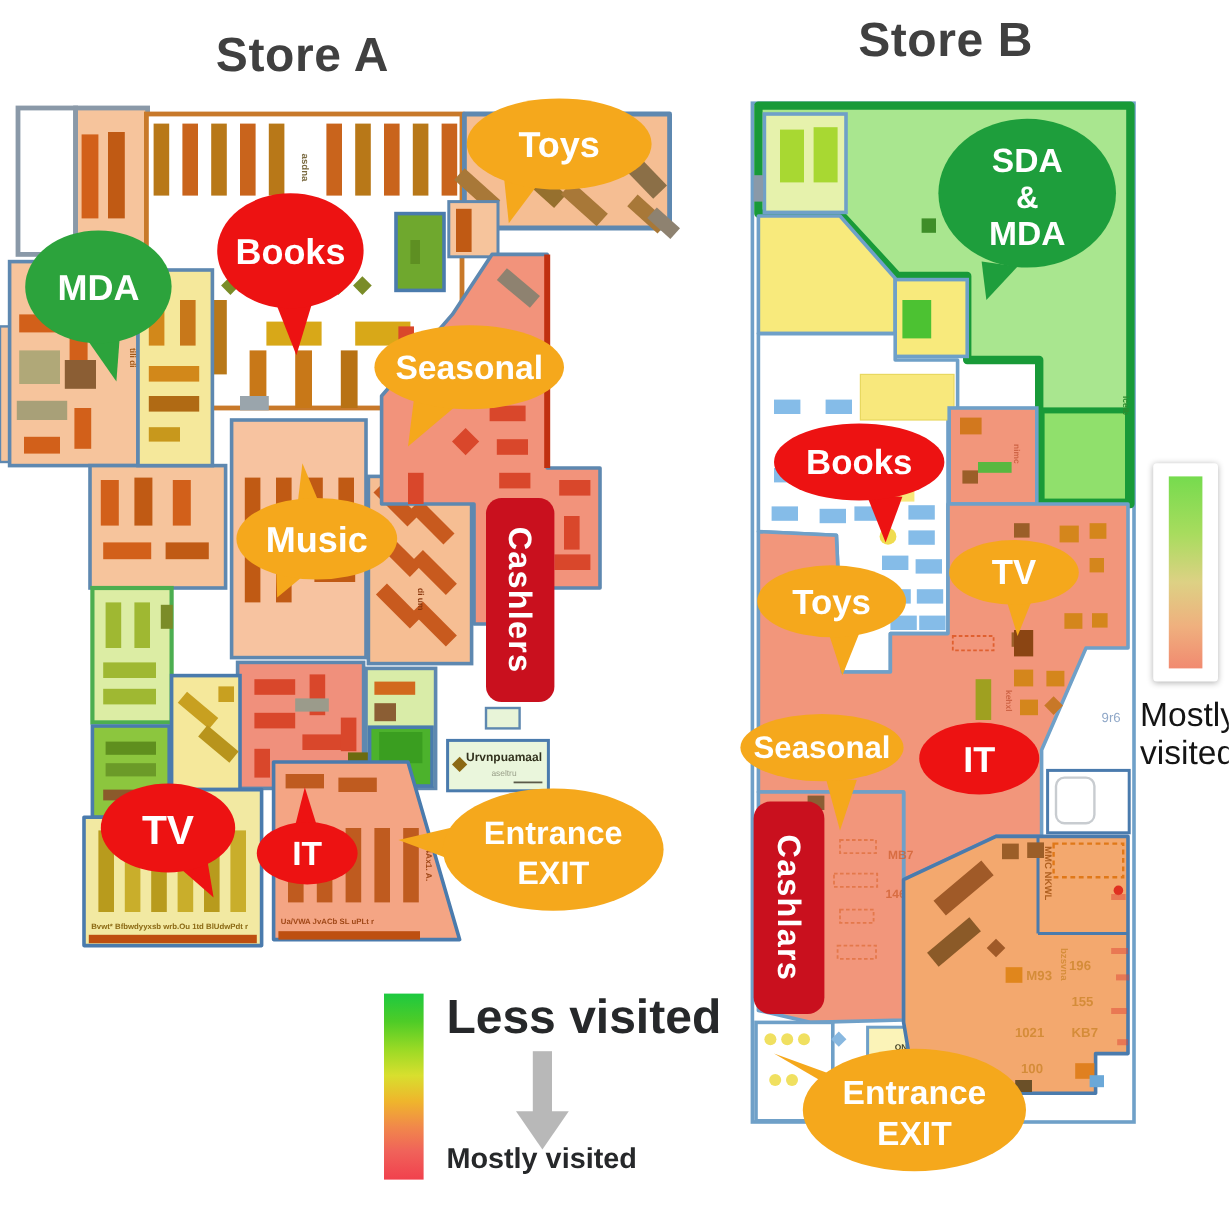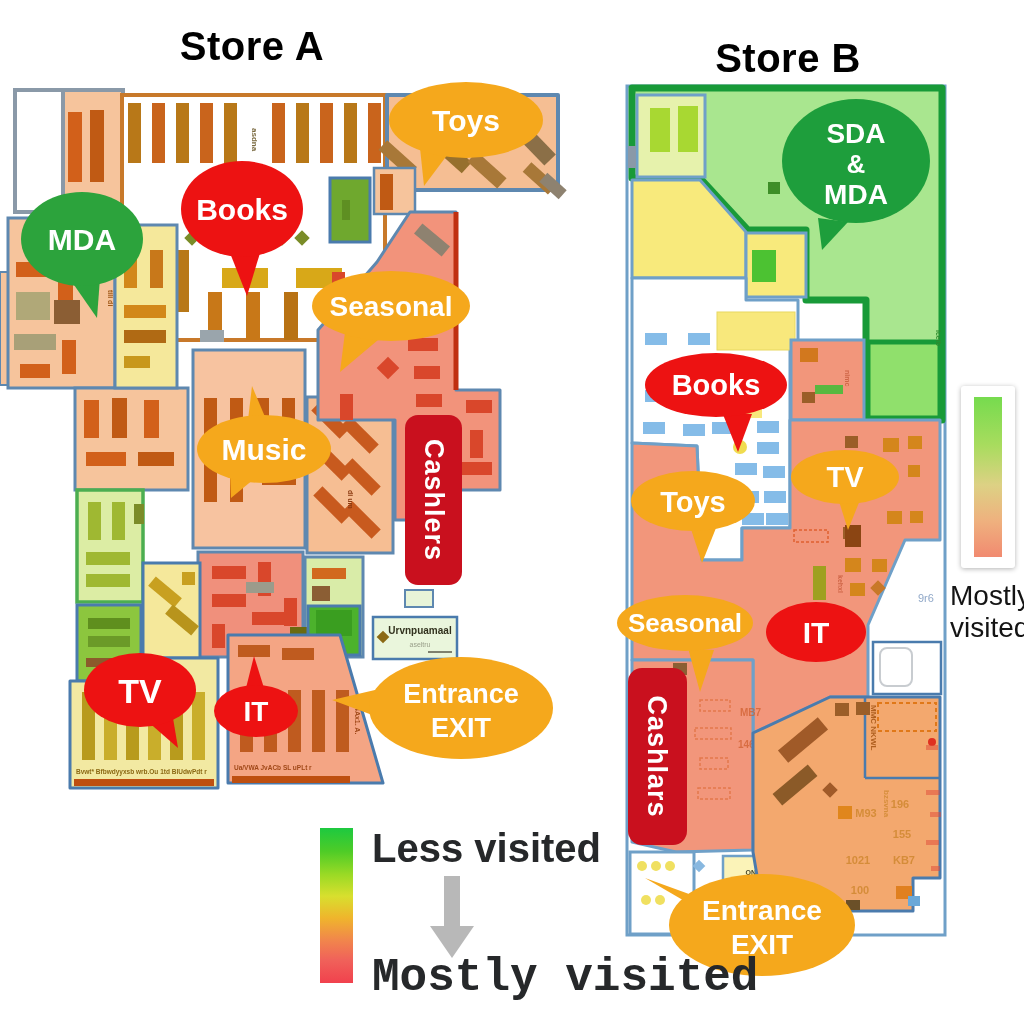--- a/index.html
+++ b/index.html
@@ -1,32 +1,32 @@
 <!DOCTYPE html>
 <html><head>
 <meta charset="utf-8">
 <style>
   html,body{margin:0;padding:0;background:#ffffff;}
   body{width:1024px;height:1024px;position:relative;overflow:hidden;
        font-family:"Liberation Sans",sans-serif;}
   .stage{position:absolute;inset:0;}
   .map-title{position:absolute;width:260px;text-align:center;font-size:40px;
-       font-weight:600;color:#000000;letter-spacing:.5px;}
+       font-weight:600;color:#404040;letter-spacing:.5px;}
   #title-a{left:122px;top:24px;}
-  #title-b{left:658px;top:36px;}
+  #title-b{left:658px;top:12px;}
   svg{position:absolute;left:0;top:0;}
   svg text{font-family:"Liberation Sans",sans-serif;}
   .bub{font-weight:bold;fill:#ffffff;text-anchor:middle;}
   .micro{font-weight:bold;}
   
   .legend-main-bar{position:absolute;left:320px;top:828px;width:33px;height:155px;
      background:linear-gradient(to bottom,#1DC940 0%,#4ECC27 15%,#9ADA25 30%,
        #D8DF2E 44%,#EFB52C 58%,#F1874B 72%,#F0625A 85%,#F1414D 100%);}
   .legend-less{position:absolute;left:372px;top:826px;font-size:40px;font-weight:600;color:#26282A;}
-  .legend-most{position:absolute;left:372px;top:952px;font-size:46px;font-weight:600;color:#26282A;font-family:Liberation Mono, monospace;}
+  .legend-most{position:absolute;left:372px;top:952px;font-size:24px;font-weight:600;color:#26282A;}
   .arrow-shaft{position:absolute;left:444px;top:876px;width:16px;height:52px;background:#B8B8B8;}
   .arrow-head{position:absolute;left:430px;top:926px;width:0;height:0;
      border-left:22px solid transparent;border-right:22px solid transparent;
      border-top:32px solid #B8B8B8;}
   
   .legend-side-box{position:absolute;left:961px;top:386px;width:54px;height:182px;
      background:#fff;border-radius:3px;box-shadow:0 1px 5px rgba(0,0,0,.3);}
   .legend-side-bar{position:absolute;left:13px;top:11px;width:28px;height:160px;
      background:linear-gradient(to bottom,#76DB4E 0%,#A8DC5E 30%,#DDD184 55%,
        #EFB07E 78%,#F18A70 100%);}

